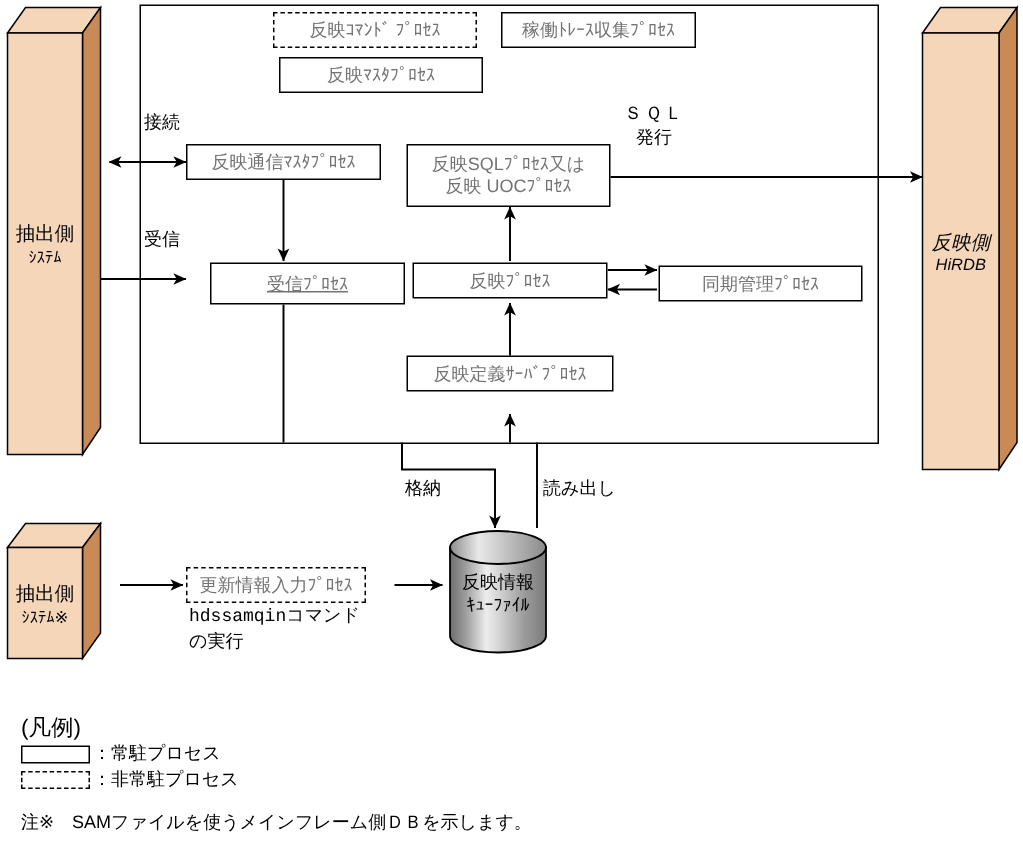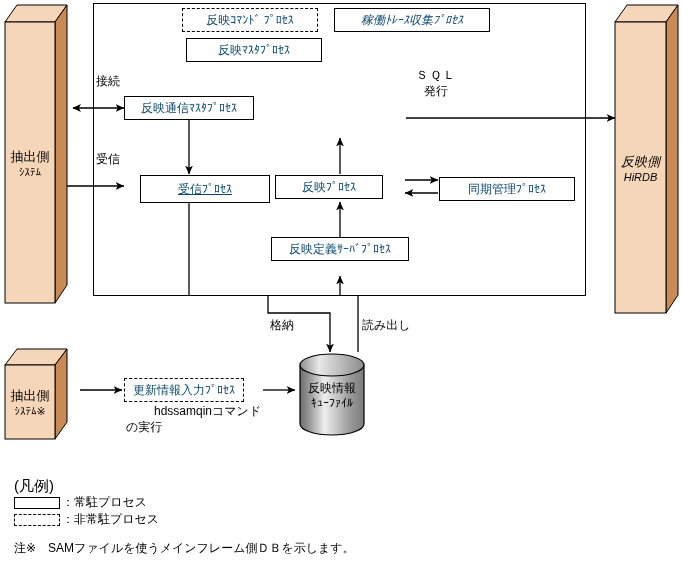--- a/index.html
+++ b/index.html
@@ -36,38 +36,37 @@
     box-sizing: border-box;
     background: #ffffff;
     border: 1px solid #000;
     display: flex;
     flex-direction: column;
     align-items: center;
     justify-content: center;
     font-size: 12px;
     line-height: 15px;
     white-space: nowrap;
-    color: #0c4a6e;
+    color: #737373;
   }
   .pbox.dashed {
     border: 1px dashed #000;
   }
 
   
   .lbl {
     position: absolute;
     font-size: 12px;
     line-height: 14px;
     white-space: nowrap;
     color: #000;
   }
   .lbl.mono {
-    font-family: Liberation Sans, sans-serif;
+    font-family: Liberation Mono, monospace;
     font-size: 12px;
-    margin-left: 28px;
   }
   .lbl.sq {
     letter-spacing: 2px;
   }
 
   
   .sysbox { position: absolute; }
   .sysbox svg { position: absolute; left: 0; top: 0; overflow: visible; }
   .sys-line1 { font-size: 13px; }
   .sys-line2 { font-size: 11px; }
@@ -194,38 +193,42 @@
                             justify-content:center; text-align:center;">
       <div class="sys-line1">抽出側</div>
       <div class="sys-line2">ｼｽﾃﾑ※</div>
     </div>
   </div>
 
   <div class="pbox dashed" style="left:182px; top:8px; width:136px; height:24px;">
     <span>反映ｺﾏﾝﾄﾞ ﾌﾟﾛｾｽ</span>
   </div>
 
-  <div class="pbox" style="left:334px; top:8px; width:156px; height:24px;font-style:italic;">
+  <div class="pbox" style="left:334px; top:8px; width:130px; height:24px;">
     <span>稼働ﾄﾚｰｽ収集ﾌﾟﾛｾｽ</span>
   </div>
 
   <div class="pbox" style="left:186px; top:38px; width:136px; height:24px;">
     <span>反映ﾏｽﾀﾌﾟﾛｾｽ</span>
   </div>
 
   <div class="pbox" style="left:124px; top:96px; width:130px; height:24px;">
     <span>反映通信ﾏｽﾀﾌﾟﾛｾｽ</span>
   </div>
 
+  <div class="pbox" style="left:271px; top:96px; width:136px; height:42px;">
+    <span>反映SQLﾌﾟﾛｾｽ又は</span>
+    <span>反映 UOCﾌﾟﾛｾｽ</span>
+  </div>
 
   <div class="pbox" style="left:140px; top:175px; width:130px; height:28px;text-decoration:underline;">
     <span>受信ﾌﾟﾛｾｽ</span>
   </div>
 
-  <div class="pbox" style="left:275px; top:175px; width:108px; height:24px;">
+  <div class="pbox" style="left:275px; top:175px; width:130px; height:24px;">
     <span>反映ﾌﾟﾛｾｽ</span>
   </div>
 
   <div class="pbox" style="left:271px; top:237px; width:138px; height:24px;">
     <span>反映定義ｻｰﾊﾞﾌﾟﾛｾｽ</span>
   </div>
 
   <div class="pbox" style="left:439px; top:177px; width:136px; height:24px;">
     <span>同期管理ﾌﾟﾛｾｽ</span>
   </div>

